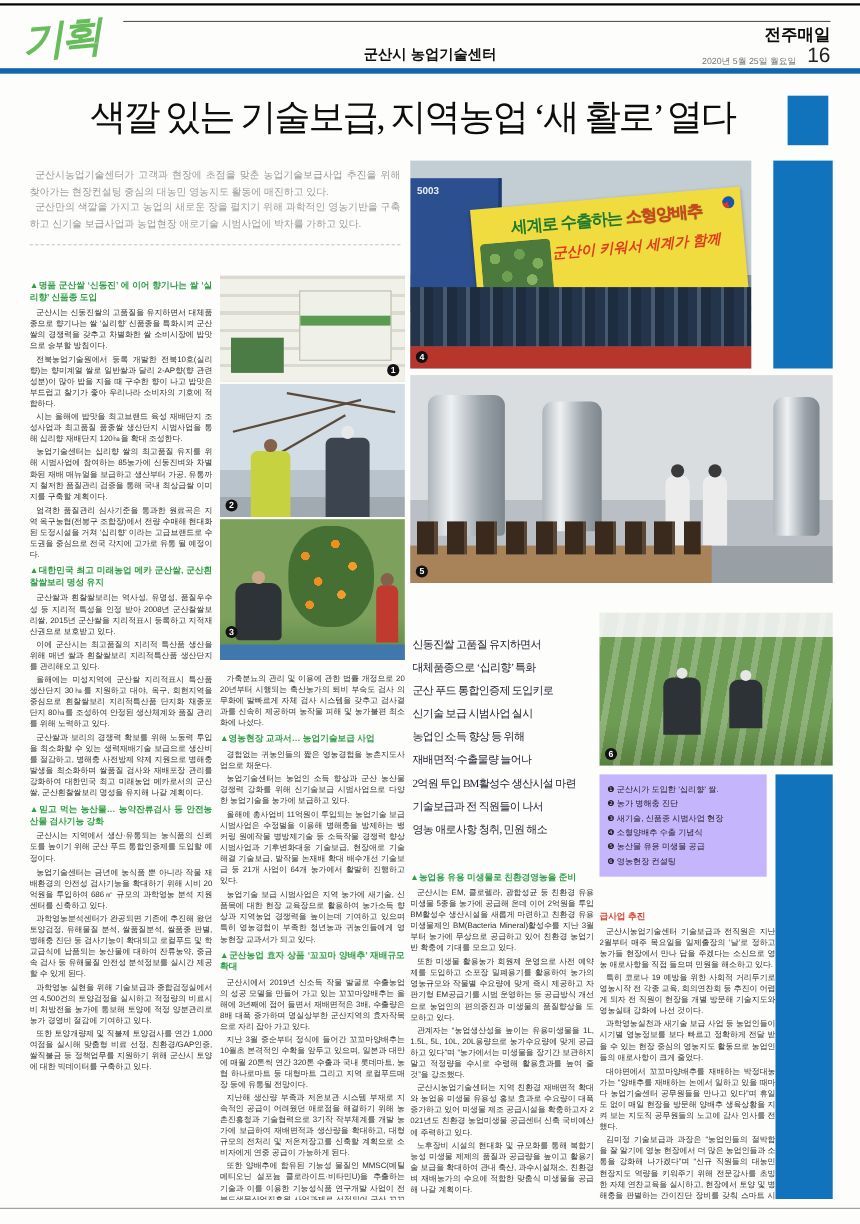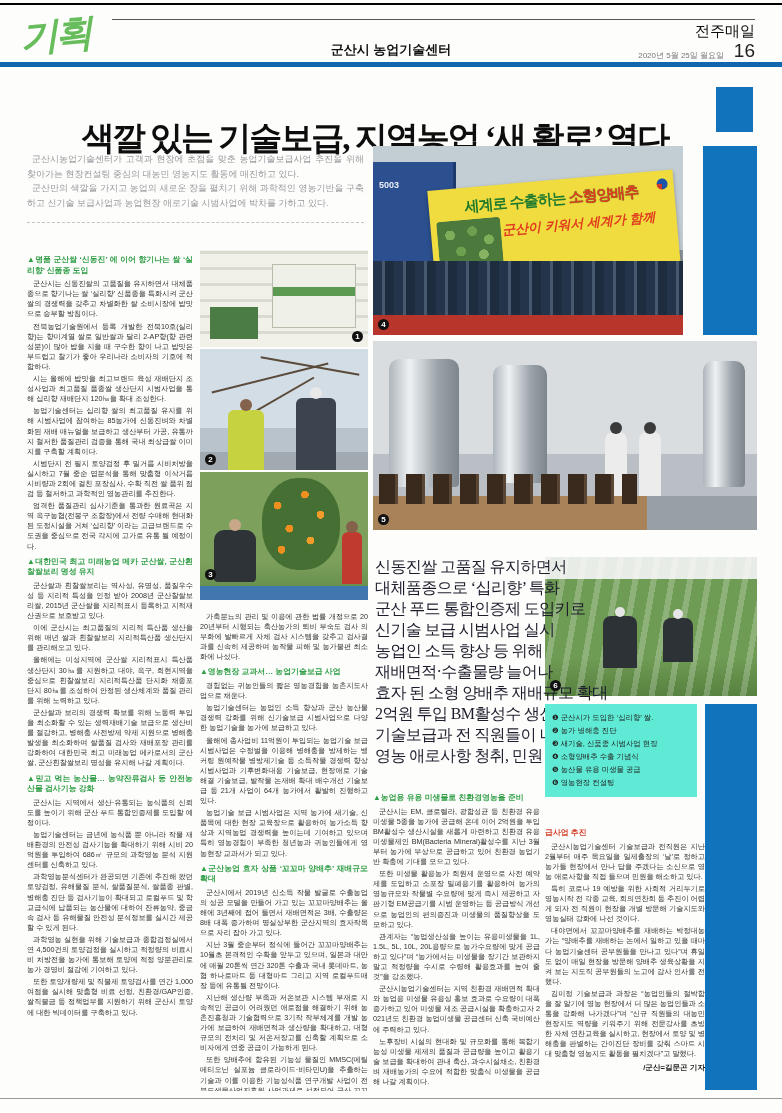--- a/index.html
+++ b/index.html
@@ -4,68 +4,68 @@
 <style>
   html,body{margin:0;padding:0;}
   body{width:782px;height:1113px;position:relative;background:#fdfdfc;
        font-family:"Liberation Sans",sans-serif;color:#2f2f2f;overflow:hidden;}
   .abs{position:absolute;}
   
   #topline{left:0;top:3px;width:782px;height:2px;background:#000;}
   #logo{left:20px;top:10px;font-size:38px;font-weight:bold;font-style:italic;
         color:#67bd5b;letter-spacing:-3px;transform:rotate(-5deg);}
   #hairline{left:112px;top:19px;width:643px;height:1px;background:#555;}
-  #paper-name{right:27px;top:22px;font-size:15px;font-weight:normal;color:#0c0c0c;}
+  #paper-name{right:27px;top:22px;font-size:15px;font-weight:bold;color:#0c0c0c;}
   #center-title{left:0;right:0;top:41px;text-align:center;font-size:13px;font-weight:bold;color:#111;}
   #date-line{right:58px;top:50px;font-size:8px;color:#777;}
   #page-num{right:27px;top:40px;font-size:19px;color:#222;}
   #bluerule{left:0;top:62px;width:782px;height:5px;background:#1266ae;}
   
   #headline{left:40px;top:84px;width:670px;text-align:center;
-            font-family:"Liberation Serif",serif;font-size:33px;font-weight:700;
-            color:#0d0d0d;letter-spacing:-2px;white-space:nowrap;margin-top:32px;}
+            font-family:"Liberation Serif",serif;font-size:33px;font-weight:400;
+            color:#0d0d0d;letter-spacing:-2px;white-space:nowrap;}
   #headline-block{left:716px;top:87px;width:37px;height:45px;background:#1173bb;}
   
   #lead{left:27px;top:152px;width:337px;color:#98989c;font-size:9px;line-height:14.5px;
         border-bottom:1px dashed #c4c4c4;padding-bottom:12px;text-align:justify;word-break:break-all;}
   #lead p{margin:0;text-indent:5px;}
   
   .col{font-size:7.2px;line-height:10.1px;color:#2e2e2e;text-align:justify;
        word-break:break-all;overflow:hidden;}
   #col1{left:27px;top:250px;width:166px;height:842px;}
   #col2{left:200px;top:612px;width:168px;height:479px;}
   #col3{left:373px;top:788px;width:167px;height:303px;}
   #col4{left:545px;top:810px;width:160px;height:281px;}
   .col p{margin:0 0 2px;text-indent:6px;}
   .subhead{color:#2f9e45;font-weight:bold;font-size:7.9px;line-height:10.6px;
            margin:5px 0 3px;text-indent:0;}
   .subhead.red{color:#d43f2a;margin-top:18px;}
   .byline{text-align:right;font-weight:bold;font-size:7.6px;color:#1d1d1d;margin-top:3px;}
   
-  #pullquote{left:375px;top:556px;width:166px;font-family:"Liberation Serif",serif;
-             font-size:16px;line-height:21px;color:#1c1c2c;letter-spacing:-0.6px;}
+  #pullquote{left:375px;top:576px;width:166px;font-family:"Liberation Serif",serif;
+             font-size:10px;line-height:21px;color:#1c1c2c;letter-spacing:-0.6px;}
   .pq-line{white-space:nowrap;}
   
-  #captions{left:545px;top:704px;width:152px;height:93px;background:#5eead4;
+  #captions{left:545px;top:704px;width:152px;height:93px;background:#c4b5fd;
             padding:7px 7px;box-sizing:border-box;}
   .cap-item{font-size:7.4px;line-height:13px;color:#222;white-space:nowrap;overflow:hidden;}
   
   #bar-top{left:703px;top:146px;width:54px;height:189px;background:#1173bb;}
   #bar-bottom{left:705px;top:704px;width:52px;height:386px;background:#1173bb;}
   #bottomline{left:0;top:1098px;width:782px;height:1px;background:#9a9a9a;}
   
   .photo{overflow:hidden;background:#cfcfcf;}
   .badge{position:absolute;width:11px;height:11px;border-radius:50%;background:#111;
          color:#fff;font-size:8px;line-height:11px;text-align:center;font-weight:bold;z-index:5;}
   
   #ph-ceremony{left:373px;top:146px;width:310px;height:189px;
     background:linear-gradient(180deg,#c3cdd4 0 55%,#8d969d 55% 78%,#70767b 78%);}
   #truck{position:absolute;left:0;top:16px;width:80px;height:122px;background:#2c4f8f;
          border-right:3px solid #1d3althou;border-right:3px solid #1d3a6e;}
-  #truck-num{position:absolute;left:6px;top:6px;color:#e8eef8;font-size:9px;font-weight:bold;margin-top:12px;}
+  #truck-num{position:absolute;left:6px;top:6px;color:#e8eef8;font-size:9px;font-weight:bold;}
   #banner{position:absolute;left:58px;top:34px;width:246px;height:96px;background:#f0dc3f;
           transform:rotate(-5deg);box-shadow:0 2px 4px rgba(0,0,0,.3);padding-top:10px;box-sizing:border-box;}
   #banner-cabbage{position:absolute;left:6px;top:32px;width:64px;height:48px;border-radius:4px;
     background:radial-gradient(circle 8px at 20% 30%,#7fae5a 60%,transparent 62%),
                radial-gradient(circle 8px at 55% 25%,#6da04e 60%,transparent 62%),
                radial-gradient(circle 8px at 80% 45%,#7fae5a 60%,transparent 62%),
                radial-gradient(circle 8px at 35% 65%,#6da04e 60%,transparent 62%),
                radial-gradient(circle 8px at 70% 75%,#86b261 60%,transparent 62%),#4c7a3c;}
   .banner-l1{text-align:center;font-size:15px;font-weight:900;letter-spacing:-1px;white-space:nowrap;}
   .banner-l1 .g{color:#1f7a2d;} .banner-l1 .r{color:#e03c1e;text-shadow:0 0 1px #1f7a2d;}
@@ -202,21 +202,20 @@
   <div class="badge" style="left:5px;bottom:5px;">6</div>
 </div>
 
 <div class="abs" id="pullquote">
     <div class="pq-line">신동진쌀 고품질 유지하면서</div>
     <div class="pq-line">대체품종으로 ‘십리향’ 특화</div>
     <div class="pq-line">군산 푸드 통합인증제 도입키로</div>
     <div class="pq-line">신기술 보급 시범사업 실시</div>
     <div class="pq-line">농업인 소득 향상 등 위해</div>
     <div class="pq-line">재배면적·수출물량 늘어나</div>
-    <div class="pq-line">효자 된 소형 양배추 재배규모 확대</div>
     <div class="pq-line">2억원 투입 BM활성수 생산시설 마련</div>
     <div class="pq-line">기술보급과 전 직원들이 나서</div>
     <div class="pq-line">영농 애로사항 청취, 민원 해소</div>
   </div>
 <div class="abs" id="captions">
     <div class="cap-item">❶ 군산시가 도입한 ‘십리향’ 쌀.</div>
     <div class="cap-item">❷ 농가 병해충 진단</div>
     <div class="cap-item">❸ 새기술, 신품종 시범사업 현장</div>
     <div class="cap-item">❹ 소형양배추 수출 기념식</div>
     <div class="cap-item">❺ 농산물 유용 미생물 공급</div>
@@ -224,21 +223,20 @@
   </div>
 <div class="abs" id="bar-bottom"></div>
 <div class="abs" id="bottomline"></div>
 
 <div class="abs col" id="col1">
     <div class="subhead">▲명품 군산쌀 ‘신동진’ 에 이어 향기나는 쌀 ‘실리향’ 신품종 도입</div>
     <p>군산시는 신동진쌀의 고품질을 유지하면서 대체품종으로 향기나는 쌀 ‘실리향’ 신품종을 특화시켜 군산쌀의 경쟁력을 갖추고 차별화한 쌀 소비시장에 밥맛으로 승부할 방침이다.</p>
     <p>전북농업기술원에서 등록 개발한 전북10호(실리향)는 향미계열 쌀로 일반쌀과 달리 2-AP향(향 관련 성분)이 많아 밥을 지을 때 구수한 향이 나고 밥맛은 부드럽고 찰기가 좋아 우리나라 소비자의 기호에 적합하다.</p>
     <p>시는 올해에 밥맛을 최고브랜드 육성 재배단지 조성사업과 최고품질 품종쌀 생산단지 시범사업을 통해 십리향 재배단지 120㏊을 확대 조성한다.</p>
     <p>농업기술센터는 십리향 쌀의 최고품질 유지를 위해 시범사업에 참여하는 85농가에 신동진벼와 차별화된 재배 매뉴얼을 보급하고 생산부터 가공, 유통까지 철저한 품질관리 검증을 통해 국내 최상급쌀 이미지를 구축할 계획이다.</p>
-    <p>시범단지 전 필지 토양검정 후 밑거름 시비처방을 실시하고 7월 중순 엽분석을 통해 맞춤형 이삭거름 시비량과 2회에 걸친 포장심사, 수확 직전 쌀 품위 점검 등 철저하고 과학적인 영농관리를 추진한다.</p>
     <p>엄격한 품질관리 심사기준을 통과한 원료곡은 지역 옥구농협(전봉구 조합장)에서 전량 수매해 현대화된 도정시설을 거쳐 ‘십리향’ 이라는 고급브랜드로 수도권을 중심으로 전국 각지에 고가로 유통 될 예정이다.</p>
     <div class="subhead">▲대한민국 최고 미래농업 메카 군산쌀, 군산흰찰쌀보리 명성 유지</div>
     <p>군산쌀과 흰찰쌀보리는 역사성, 유명성, 품질우수성 등 지리적 특성을 인정 받아 2008년 군산찰쌀보리쌀, 2015년 군산쌀을 지리적표시 등록하고 지적재산권으로 보호받고 있다.</p>
     <p>이에 군산시는 최고품질의 지리적 특산품 생산을 위해 매년 쌀과 흰찰쌀보리 지리적특산품 생산단지를 관리해오고 있다.</p>
     <p>올해에는 미성지역에 군산쌀 지리적표시 특산품 생산단지 30㏊를 지원하고 대야, 옥구, 회현지역을 중심으로 흰찰쌀보리 지리적특산품 단지화 채종포 단지 80㏊를 조성하여 안정된 생산체계와 품질 관리를 위해 노력하고 있다.</p>
     <p>군산쌀과 보리의 경쟁력 확보를 위해 노동력 투입을 최소화할 수 있는 생력재배기술 보급으로 생산비를 절감하고, 병해충 사전방제 약제 지원으로 병해충 발생을 최소화하며 쌀품질 검사와 재배포장 관리를 강화하여 대한민국 최고 미래농업 메카로서의 군산쌀, 군산흰찰쌀보리 명성을 유지해 나갈 계획이다.</p>
     <div class="subhead">▲믿고 먹는 농산물…  농약잔류검사 등 안전농산물 검사기능 강화</div>
     <p>군산시는 지역에서 생산·유통되는 농식품의 신뢰도를 높이기 위해 군산 푸드 통합인증제를 도입할 예정이다.</p>
     <p>농업기술센터는 금년에 농식품 뿐 아니라 작물 재배환경의 안전성 검사기능을 확대하기 위해 시비 20억원을 투입하여 686㎡ 규모의 과학영농 분석 지원센터를 신축하고 있다.</p>
     <p>과학영농분석센터가 완공되면 기존에 추진해 왔던 토양검정, 유해물질 분석, 쌀품질분석, 쌀품종 판별, 병해충 진단 등 검사기능이 확대되고 로컬푸드 및 학교급식에 납품되는 농산물에 대하여 잔류농약, 중금속 검사 등 유해물질 안전성 분석정보를 실시간 제공할 수 있게 된다.</p>
@@ -263,16 +261,17 @@
     <p>군산시는 EM, 클로렐라, 광합성균 등 친환경 유용미생물 5종을 농가에 공급해 온데 이어 2억원을 투입 BM활성수 생산시설을 새롭게 마련하고 친환경 유용미생물제인 BM(Bacteria Mineral)활성수를 지난 3월부터 농가에 무상으로 공급하고 있어 친환경 농업기반 확충에 기대를 모으고 있다.</p>
     <p>또한 미생물 활용농가 회원제 운영으로 사전 예약제를 도입하고 소포장 밀폐용기를 활용하여 농가의 영농규모와 작물별 수요량에 맞게 즉시 제공하고 자판기형 EM공급기를 시범 운영하는 등 공급방식 개선으로 농업인의 편의증진과 미생물의 품질향상을 도모하고 있다.</p>
     <p>관계자는 “농업생산성을 높이는 유용미생물을 1L, 1.5L, 5L, 10L, 20L용량으로 농가수요량에 맞게 공급하고 있다”며 “농가에서는 미생물을 장기간 보관하지 말고 적정량을 수시로 수령해 활용효과를 높여 줄 것”을 강조했다.</p>
     <p>군산시농업기술센터는 지역 친환경 재배면적 확대와 농업용 미생물 유용성 홍보 효과로 수요량이 대폭 증가하고 있어 미생물 제조 공급시설을 확충하고자 2021년도 친환경 농업미생물 공급센터 신축 국비예산에 주력하고 있다.</p>
     <p>노후장비 시설의 현대화 및 규모화를 통해 복합기능성 미생물 제제의 품질과 공급량을 높이고 활용기술 보급을 확대하여 관내 축산, 과수시설채소, 친환경 벼 재배농가의 수요에 적합한 맞춤식 미생물을 공급해 나갈 계획이다.</p>
   </div>
 <div class="abs col" id="col4">
     <div class="subhead red">급사업 추진</div>
     <p>군산시농업기술센터 기술보급과 전직원은 지난 2월부터 매주 목요일을 일제출장의 ‘날’로 정하고 농가들 현장에서 만나 답을 주겠다는 소신으로 영농 애로사항을 직접 들으며 민원을 해소하고 있다.</p>
     <p>특히 코로나 19 예방을 위한 사회적 거리두기로 영농시작 전 각종 교육, 회의연찬회 등 추진이 어렵게 되자 전 직원이 현장을 개별 방문해 기술지도와 영농실태 강화에 나선 것이다.</p>
+    <p>과학영농실천과 새기술 보급 사업 등 농업인들이 시기별 영농정보를 보다 빠르고 정확하게 전달 받을 수 있는 현장 중심의 영농지도 활동으로 농업인들의 애로사항이 크게 줄었다.</p>
     <p>대야면에서 꼬꼬마양배추를 재배하는 박정대농가는 “양배추를 재배하는 논에서 일하고 있을 때마다 농업기술센터 공무원들을 만나고 있다”며 휴일도 없이 매일 현장을 방문해 양배추 생육상황을 지켜 보는 지도직 공무원들의 노고에 감사 인사를 전했다.</p>
     <p>김미정 기술보급과 과장은 “농업인들의 절박함을 잘 알기에 영농 현장에서 더 많은 농업인들과 소통을 강화해 나가겠다”며 “신규 직원들의 대농민 현장지도 역량을 키워주기 위해 전문강사를 초빙한 자체 연찬교육을 실시하고, 현장에서 토양 및 병해충을 판별하는 간이진단 장비를 갖춰 스마트 시대 맞춤형 영농지도 활동을 펼치겠다”고 말했다.</p>
     <div class="byline">/군산=길문곤 기자</div>
   </div>
 
 </body></html>

